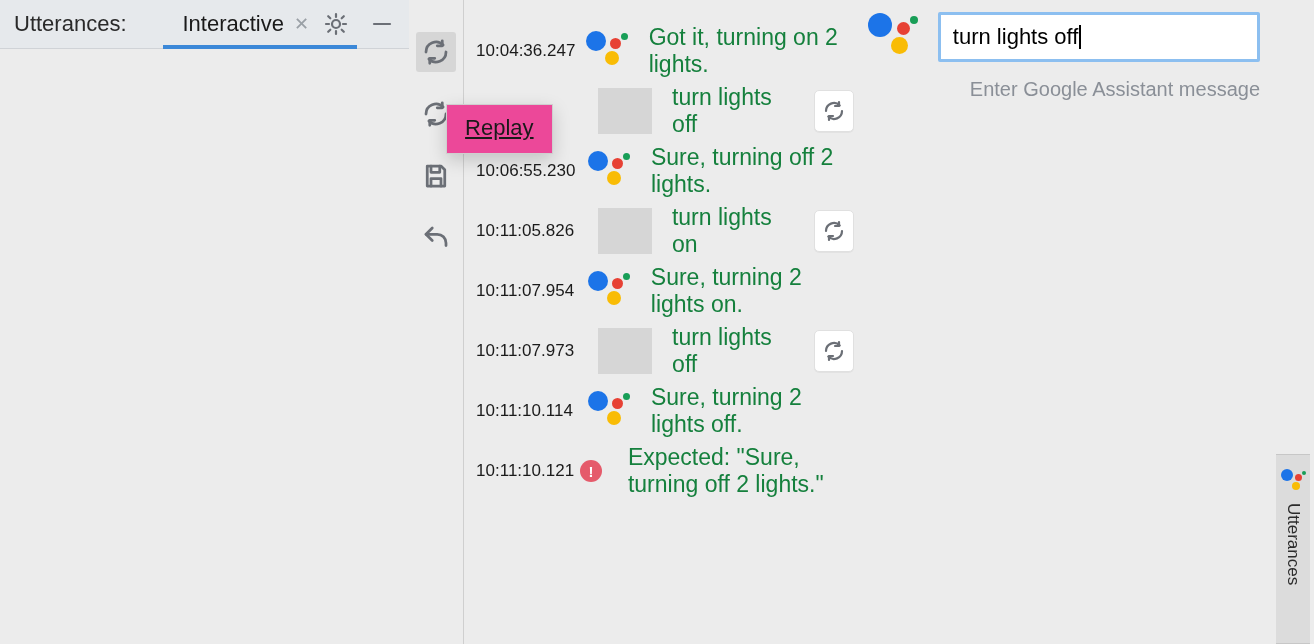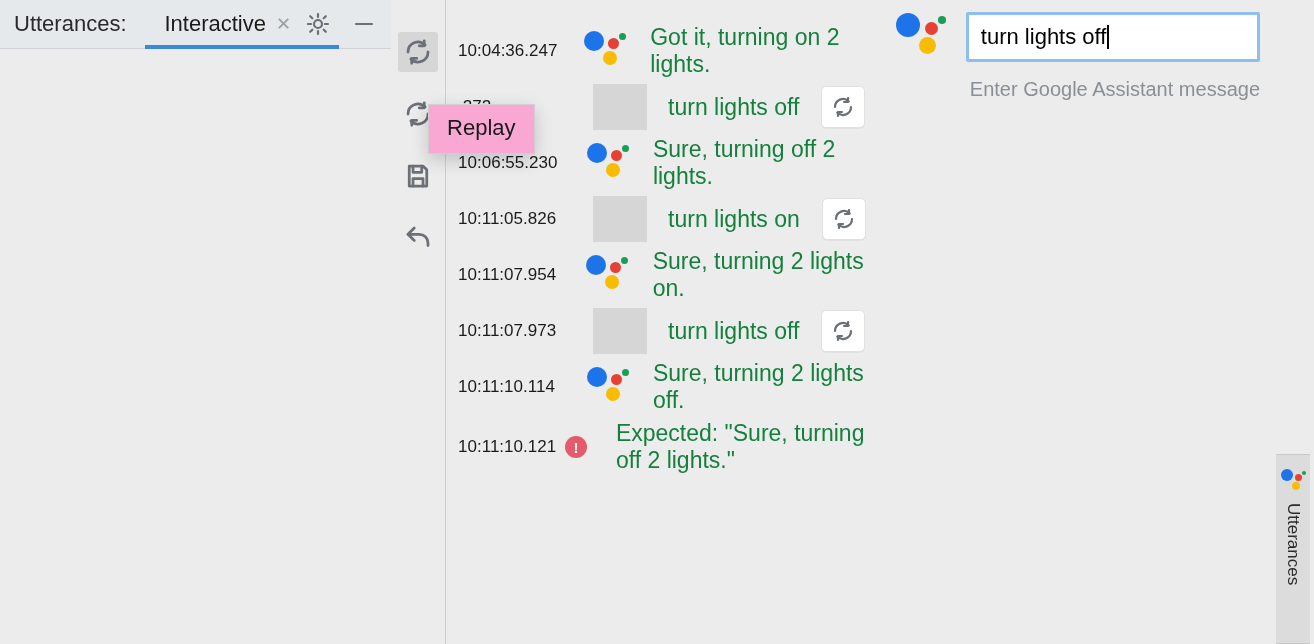--- a/index.html
+++ b/index.html
@@ -64,21 +64,21 @@
   .tabbar .caption {
     font-size: 22px;
     margin-left: 14px;
     color: #2a2a2a;
   }
   .tabbar .tab {
     display: flex;
     align-items: center;
     gap: 10px;
     font-size: 22px;
-    margin-left: 30px;
+    margin-left: 48px;
     color: #1a1a1a;
     position: relative;
     padding: 10px 8px;
   }
   .tabbar .tab.active::after {
     content: "";
     position: absolute;
     left: -12px;
     right: -40px;
     bottom: -2px;
@@ -122,28 +122,29 @@
     color:#6a6a6a;
     border-radius:3px;
   }
   .left-rail .rail-btn.highlight {
     background:#d6d6d6;
   }
   .tooltip {
     position: absolute;
     top: 104px;
     left: 37px;
-    background: #f9a8d4;
+    background: #ec4899;
     border: 1px solid #cfcfcf;
     box-shadow: 0 6px 18px rgba(0,0,0,0.18);
     font-size: 22px;
     padding: 10px 18px 12px 18px;
     white-space: nowrap;
     z-index: 20;
     color:#1a1a1a;
+    text-decoration:underline;
   }
 
   .log {
     flex: 1;
     padding: 24px 0 4px 6px;
     overflow: hidden;
     border-left: 1px solid #cfcfcf;
     box-sizing: border-box;
   }
   .row {
@@ -216,21 +217,21 @@
     align-items:center;
     padding: 0 12px;
     font-size: 22px;
     position:relative;
   }
   .input-field .caret {
     width:1.5px;height:24px;background:#000;margin-left:1px;
   }
   .hint {
     margin-top: 16px;
-    margin-left: 76px;
+    margin-left: 104px;
     color:#8a8f97;
     font-size: 20px;
   }
 
   
   .ga-logo { position:relative; display:inline-block; }
   .ga-logo.s30 { width:45px; height:40px; }
   .ga-logo.s36 { width:54px; height:48px; }
   .ga-logo.s18 { width:26px; height:24px; }
   .dot { position:absolute; border-radius:50%; }

